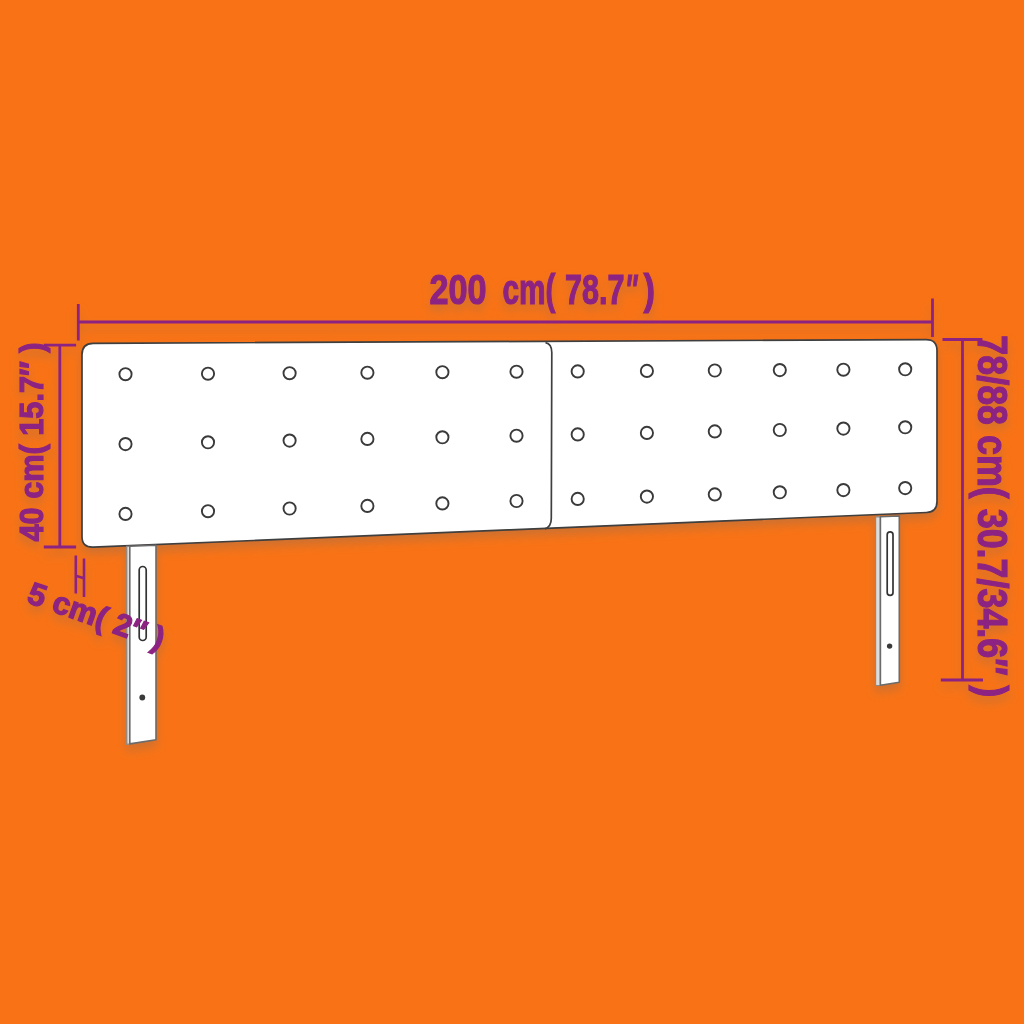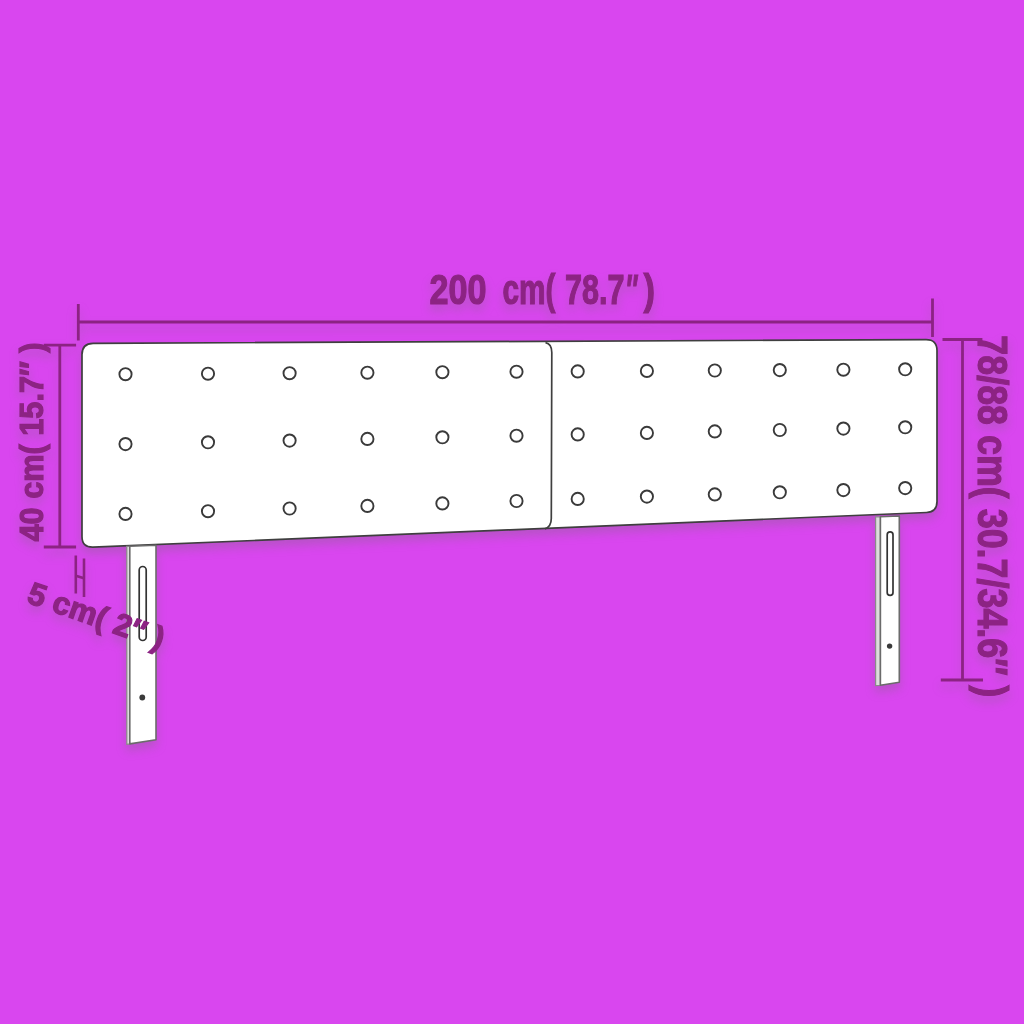--- a/index.html
+++ b/index.html
@@ -1,16 +1,16 @@
 <!DOCTYPE html>
 <html><head>
 <meta charset="utf-8">
 <style>
   html,body{margin:0;padding:0;background:#ffffff;}
-  .stage{position:relative;width:1024px;height:1024px;background:#d946ef;overflow:hidden;text-decoration:underline;}
+  .stage{position:relative;width:1024px;height:1024px;background:#f97316;overflow:hidden;text-decoration:underline;}
   .stage svg{filter:drop-shadow(0px 6px 5px rgba(110,110,110,0.30));}
   text{font-family:"Liberation Sans", sans-serif;font-weight:bold;fill:#8c2383;stroke:#8c2383;stroke-width:1.15;paint-order:stroke;}
 </style>
 </head>
 <body>
 <div class="stage">
 <svg width="1024" height="1024" viewBox="0 0 1024 1024">
 
   <path d="M 93,343.3 L 926,339.6 Q 937,339.5 937,350.5 L 937,501.5 Q 937,512 926.5,512.5 L 93,547.2 Q 82,547.5 82,536.5 L 82,354.5 Q 82,343.5 93,343.3 Z" fill="#ffffff" stroke="#3f3f3f" stroke-width="1.7" stroke-linejoin="round"></path>
 

